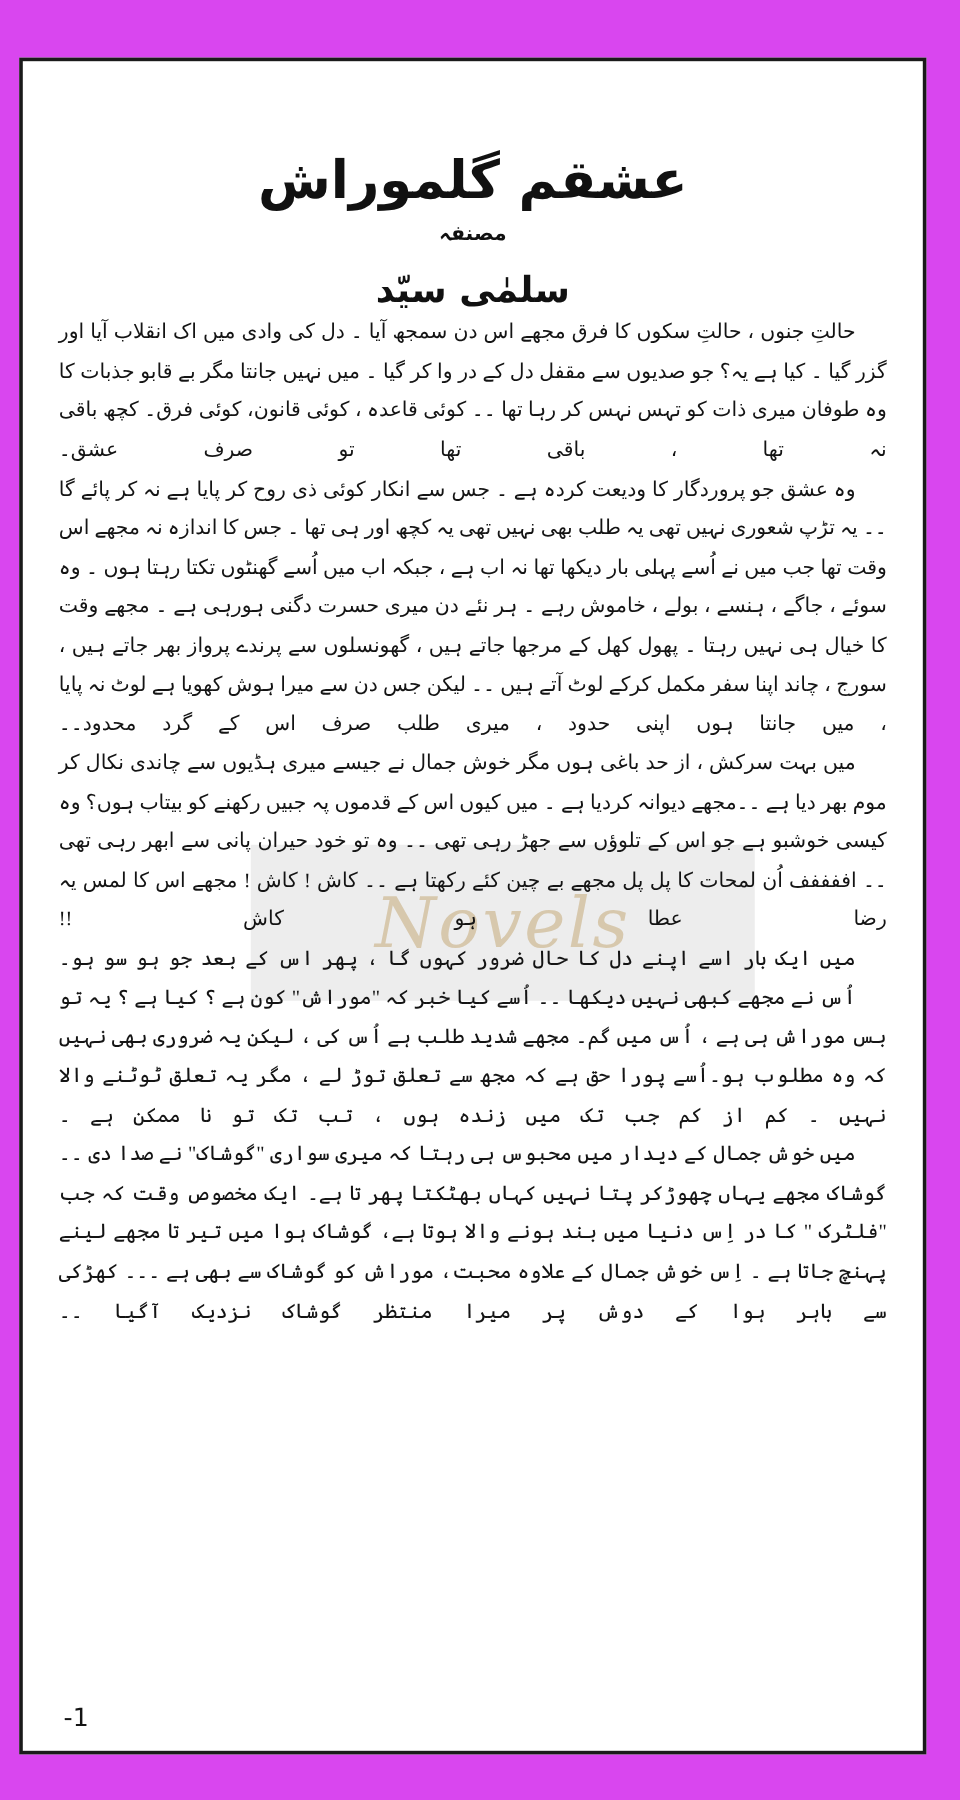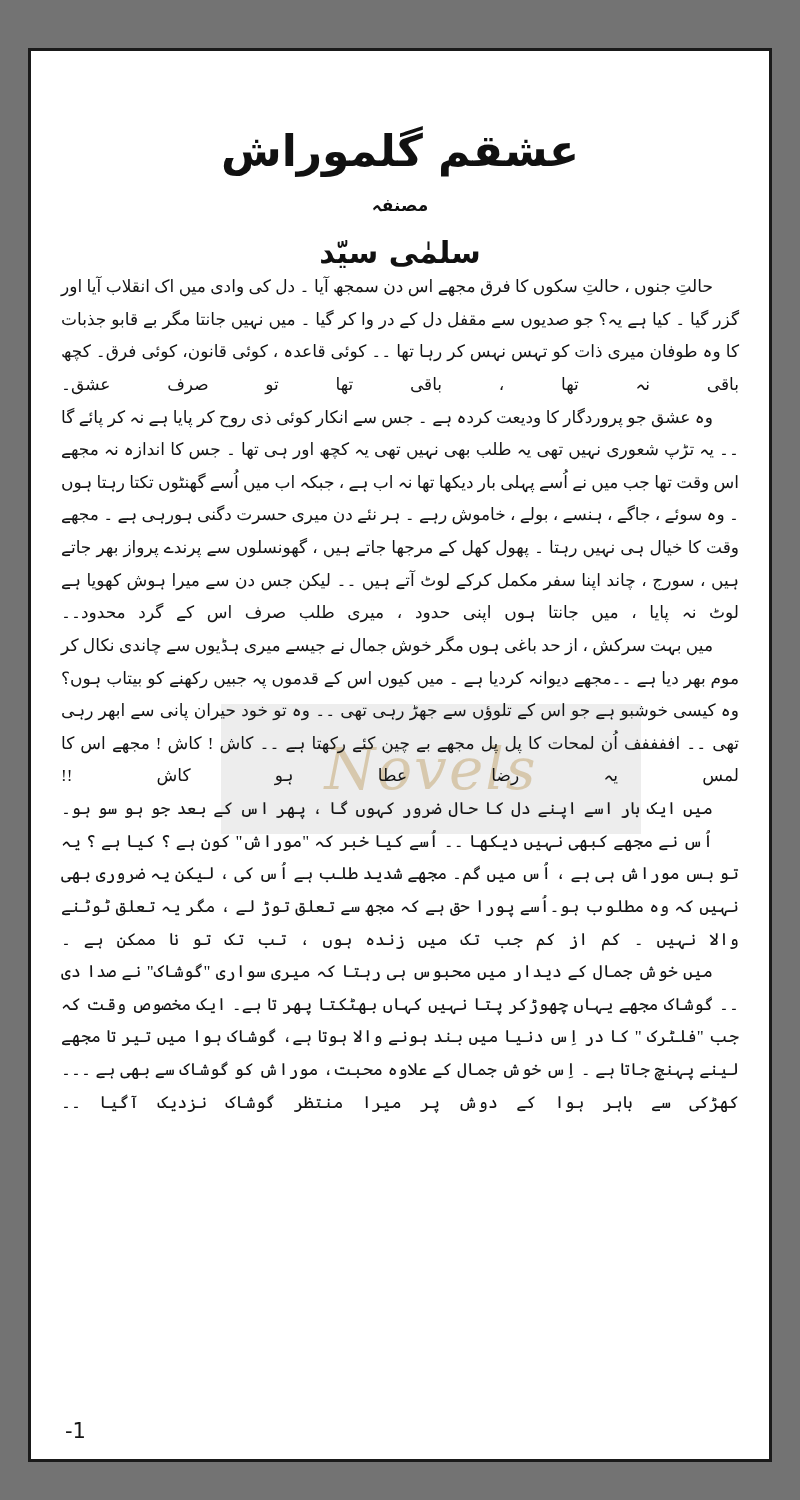--- a/index.html
+++ b/index.html
@@ -9,23 +9,23 @@
   }
   body {
     width: 800px;
     height: 1500px;
     font-family: "DejaVu Sans", sans-serif;
   }
   .page {
     position: relative;
     width: 800px;
     height: 1500px;
-    background: #737373;
+    background: #d946ef;
     box-sizing: border-box;
-    padding: 48px 28px 38px 28px;
+    padding: 48px 28px 38px 16px;
   }
   .frame {
     position: relative;
     width: 100%;
     height: 100%;
     box-sizing: border-box;
     border: 3px solid #1a1a1a;
     background: #ffffff;
     padding: 30px 30px 22px 30px;
     overflow: hidden;
@@ -41,21 +41,21 @@
     color: #111111;
     direction: rtl;
     line-height: 1.25;
     letter-spacing: 0px;
   }
   .byline-label {
     font-size: 17px;
     font-weight: bold;
     color: #111111;
     direction: rtl;
-    margin-top: 17px;
+    margin-top: 6px;
   }
   .author-name {
     font-size: 30px;
     font-weight: bold;
     color: #111111;
     direction: rtl;
     margin-top: 20px;
     line-height: 1.2;
   }
   .body-text {

